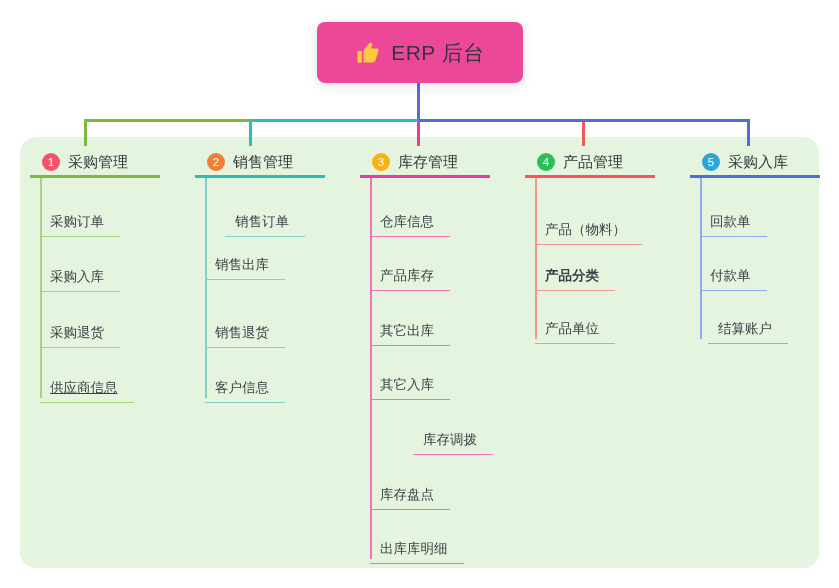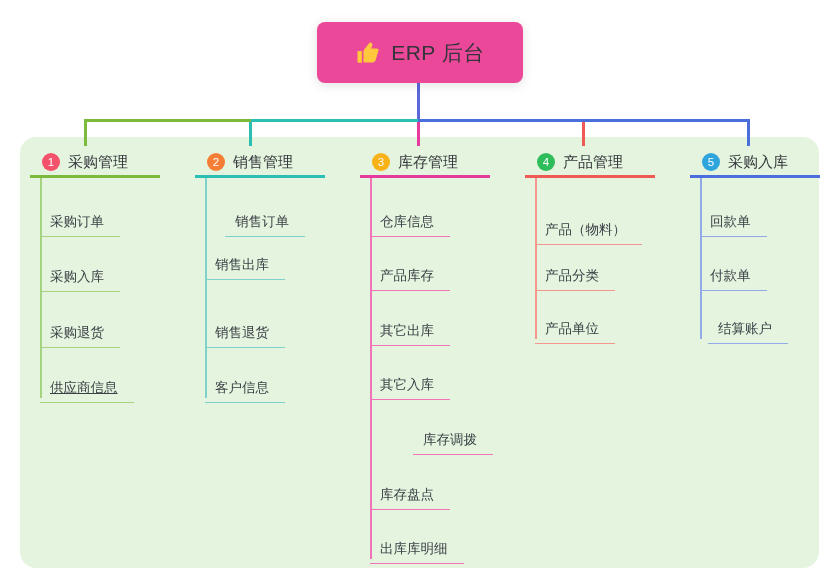--- a/index.html
+++ b/index.html
@@ -98,21 +98,21 @@
       <div class="child" style="left: 370px; top: 310px; border-bottom-color: rgb(239, 116, 184);">其它出库</div>
       <div class="child" style="left: 370px; top: 364px; border-bottom-color: rgb(239, 116, 184);">其它入库</div>
       <div class="child" style="left: 370px; top: 419px; border-bottom-color: rgb(239, 116, 184); margin-left: 43px;">库存调拨</div>
       <div class="child" style="left: 370px; top: 474px; border-bottom-color: rgb(239, 116, 184);">库存盘点</div>
       <div class="child" style="left: 370px; top: 528px; border-bottom-color: rgb(239, 116, 184); text-align: center;">出库库明细</div>
       <div class="branch-header" style="left: 525px; top: 149px; width: 118px; border-bottom-color: rgb(240, 90, 85);">
         <span class="badge" style="background: rgb(47, 189, 91);">4</span>
         <span>产品管理</span>
       </div>
       <div class="child" style="left: 535px; top: 209px; border-bottom-color: rgb(244, 151, 143);">产品（物料）</div>
-      <div class="child" style="left: 535px; top: 255px; border-bottom-color: rgb(244, 151, 143);">产品分类</div>
+      <div class="child" style="left: 535px; top: 255px; border-bottom-color: rgb(244, 151, 143); font-weight: bold;">产品分类</div>
       <div class="child" style="left: 535px; top: 308px; border-bottom-color: rgb(244, 151, 143);">产品单位</div>
       <div class="branch-header" style="left: 690px; top: 149px; width: 118px; border-bottom-color: rgb(74, 110, 219);">
         <span class="badge" style="background: rgb(46, 166, 221);">5</span>
         <span>采购入库</span>
       </div>
       <div class="child" style="left: 700px; top: 201px; border-bottom-color: rgb(147, 169, 232);">回款单</div>
       <div class="child" style="left: 700px; top: 255px; border-bottom-color: rgb(147, 169, 232);">付款单</div>
       <div class="child" style="left: 700px; top: 308px; border-bottom-color: rgb(147, 169, 232); margin-left: 8px;">结算账户</div>
     </div>
 </div>

